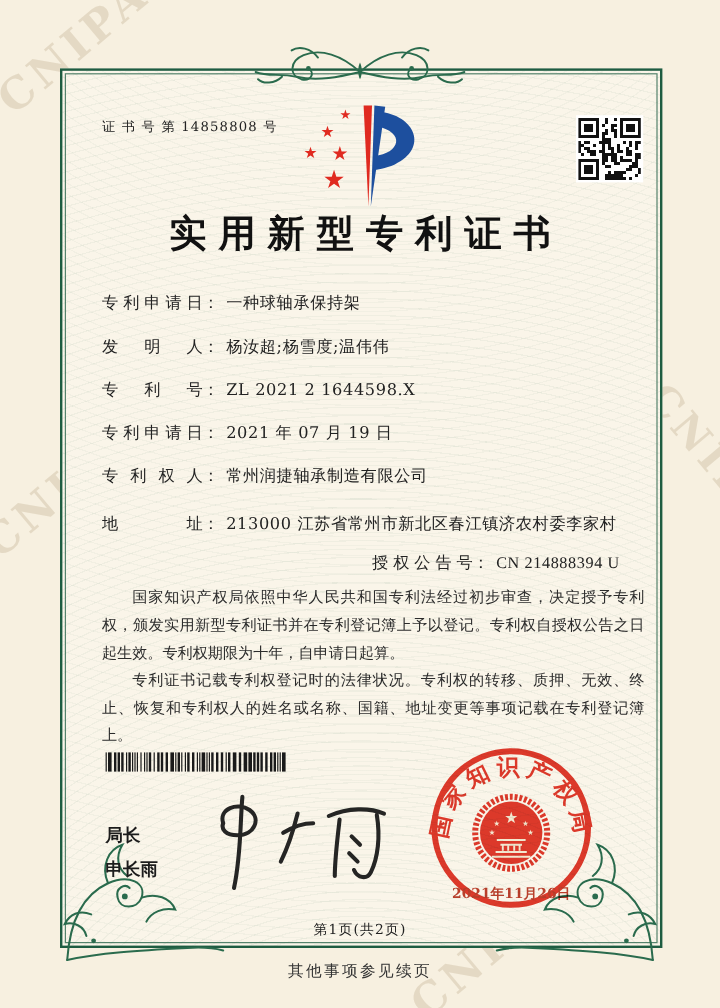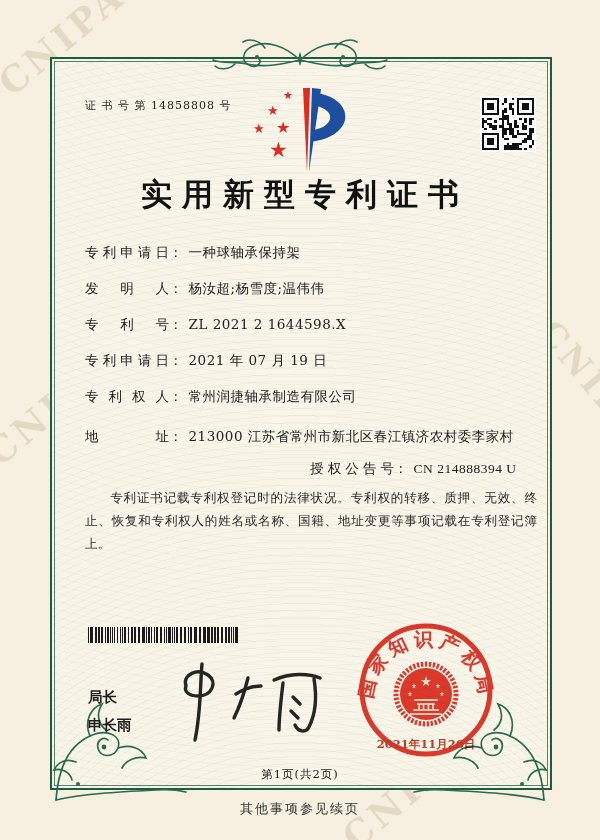--- a/index.html
+++ b/index.html
@@ -275,20 +275,21 @@
 <div class="row" style="top:428px">
   <span class="flabel">地址</span><span class="colon">：</span><span class="fval">213000 江苏省常州市新北区春江镇济农村委李家村</span>
 </div>
 <div class="row row2col" style="top:460px">
   <span class="pair2">
     <span class="flabel">授权公告号</span><span class="colon">：</span><span class="fval">CN 214888394 U</span>
   </span>
 </div>
 
 <div class="paras">
+  <p>国家知识产权局依照中华人民共和国专利法经过初步审查，决定授予专利权，颁发实用新型专利证书并在专利登记簿上予以登记。专利权自授权公告之日起生效。专利权期限为十年，自申请日起算。</p>
   <p>专利证书记载专利权登记时的法律状况。专利权的转移、质押、无效、终止、恢复和专利权人的姓名或名称、国籍、地址变更等事项记载在专利登记簿上。</p>
 </div>
 
 <div class="barcode" id="barcode">
     <i style="width: 1px; background: rgb(26, 26, 26); margin-right: 1px;"></i>
     <i style="width: 3px; background: rgb(26, 26, 26); margin-right: 2px;"></i>
     <i style="width: 2px; background: rgb(26, 26, 26); margin-right: 1px;"></i>
     <i style="width: 2px; background: rgb(26, 26, 26); margin-right: 1px;"></i>
     <i style="width: 2px; background: rgb(26, 26, 26); margin-right: 2px;"></i>
     <i style="width: 1px; background: rgb(26, 26, 26); margin-right: 1px;"></i>

